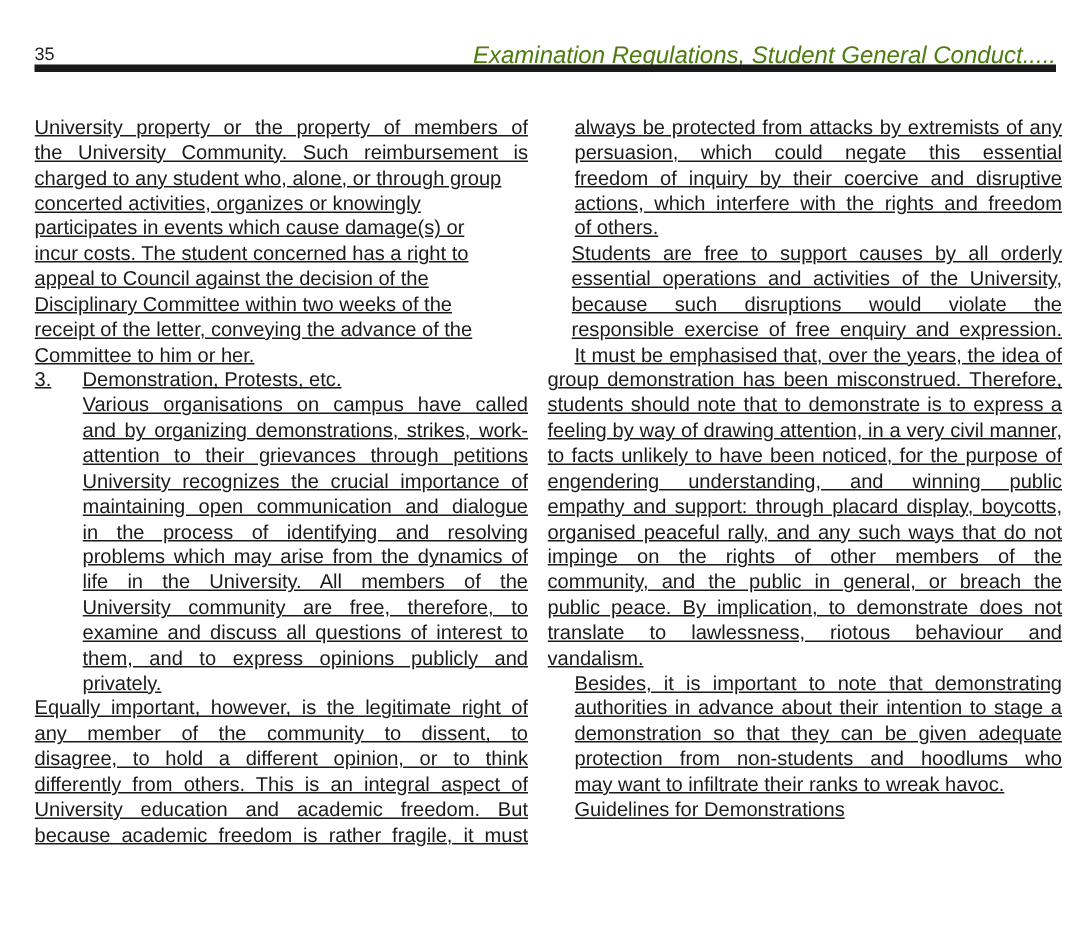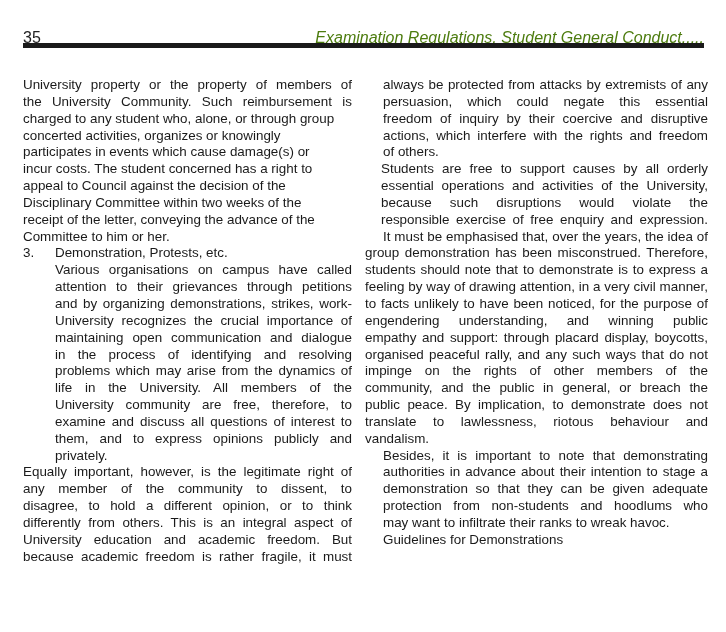--- a/index.html
+++ b/index.html
@@ -1,25 +1,25 @@
 <!DOCTYPE html>
 <html><head>
 <meta charset="utf-8">
 <style>
   html, body { margin: 0; padding: 0; background: #ffffff; }
   body { width: 726px; height: 632px; position: relative; overflow: hidden;
          font-family: "Liberation Sans", "DejaVu Sans", sans-serif; color: #1a1a1a; }
-  .page-number { position: absolute; left: 23px; top: 29px; font-size: 16px; color: #222; }
+  .page-number { position: absolute; left: 23px; top: 29px; font-size: 12px; color: #222; }
   .running-head { position: absolute; right: 22px; top: 29px; font-size: 16px; font-style: italic; color: #4d7c0f; }
   .rule { position: absolute; left: 23px; right: 22px; top: 43px; height: 5px; background: #1a1a1a; }
   .col { position: absolute; top: 77px; }
   .col-left { left: 23px; width: 329px; }
   .col-right { left: 363px; width: 345px; }
   .line { font-size: 13.4px; line-height: 16.85px; height: 16.85px; white-space: nowrap;
-          text-align: justify; text-align-last: justify; overflow: hidden; }
+          text-align: justify; text-align-last: justify; overflow: hidden; text-decoration: underline; }
   .line.last { text-align-last: left; }
   .ind1 { padding-left: 32px; }
   .ind-r1 { padding-left: 20px; }
   .ind-r2 { padding-left: 2px; }
   .ind-r3 { padding-left: 10px; }
   .num-row { display: flex; }
   .num-row .num { width: 32px; flex: none; }
 </style>
 </head>
 <body>
@@ -40,22 +40,22 @@
     <div class="line last">Disciplinary Committee within two weeks of the</div>
     <div class="line last">receipt of the letter, conveying the advance of the</div>
     <div class="line last">Committee to him or her.</div>
   </div>
   <div class="line last num-row">
     <span class="num">3.</span>
     <span>Demonstration, Protests, etc.</span>
   </div>
   <div class="ind1">
     <div class="line">Various organisations on campus have called</div>
+    <div class="line">and by organizing demonstrations, strikes, work-</div>
     <div class="line">attention to their grievances through petitions</div>
-    <div class="line">and by organizing demonstrations, strikes, work-</div>
     <div class="line">University recognizes the crucial importance of</div>
     <div class="line">maintaining open communication and dialogue</div>
     <div class="line">in the process of identifying and resolving</div>
     <div class="line">problems which may arise from the dynamics of</div>
     <div class="line">life in the University. All members of the</div>
     <div class="line">University community are free, therefore, to</div>
     <div class="line">examine and discuss all questions of interest to</div>
     <div class="line">them, and to express opinions publicly and</div>
     <div class="line last">privately.</div>
   </div>

